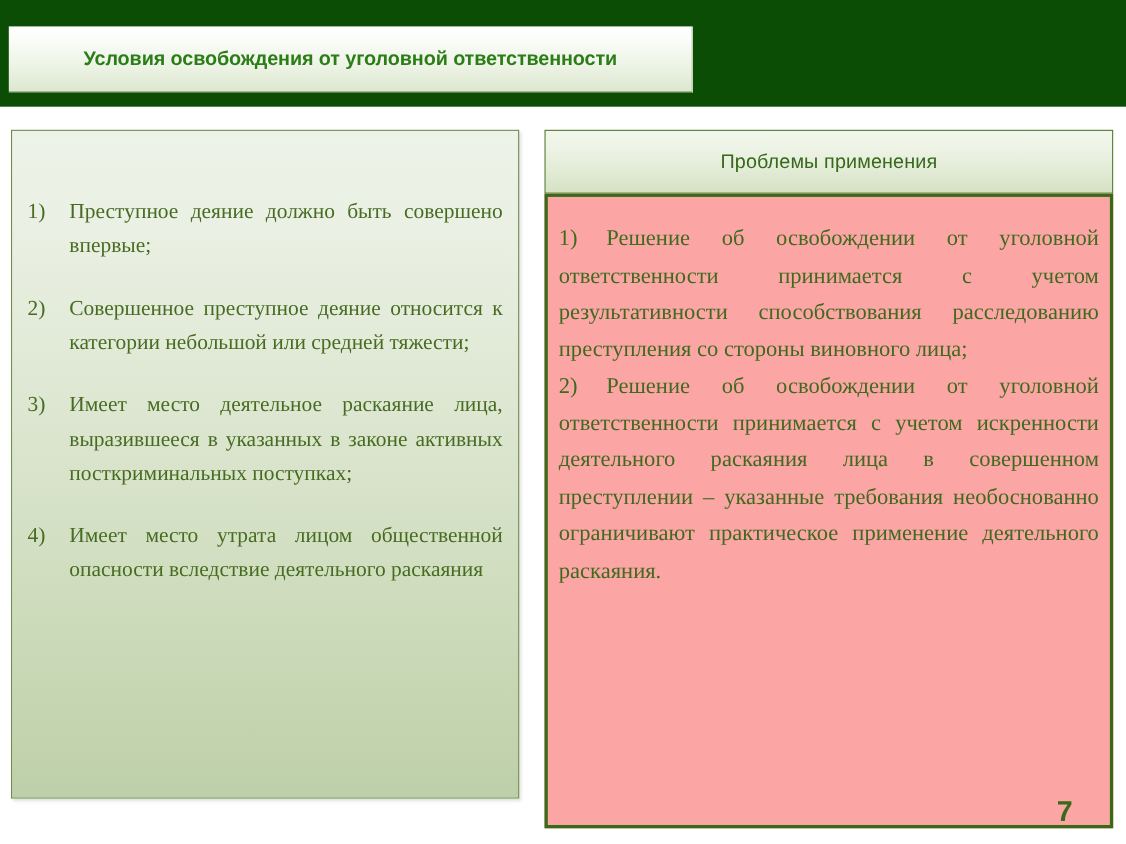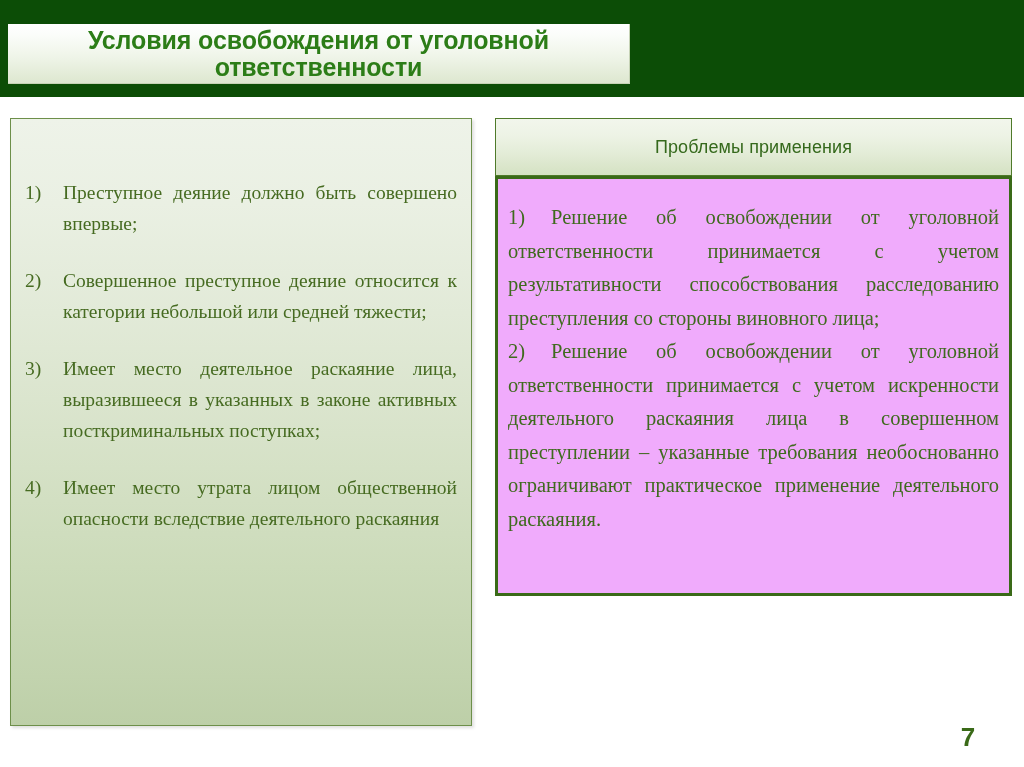--- a/index.html
+++ b/index.html
@@ -42,21 +42,21 @@
     border-bottom: 1px solid #c6d3b6;
     box-sizing: border-box;
     display: flex;
     align-items: center;
     justify-content: center;
   }
 
   #title-text {
     font-family: "Liberation Sans", "DejaVu Sans", sans-serif;
     font-weight: bold;
-    font-size: 25px;
+    font-size: 18px;
     line-height: 27px;
     color: #2c7d17;
     text-align: center;
     letter-spacing: -0.1px;
     padding: 0 10px;
   }
 
   
   #left-panel {
     position: absolute;
@@ -128,24 +128,24 @@
     font-size: 18px;
     color: #35691c;
     letter-spacing: 0.1px;
   }
 
   #right-content {
     position: absolute;
     left: 495px;
     top: 176px;
     width: 517px;
-    height: 420px;
+    height: 577px;
     box-sizing: border-box;
     border: 3px solid #3a6a18;
-    background: #f0abfc;
+    background: #fca5a5;
     padding: 22px 10px 8px 10px;
   }
 
   .right-item {
     color: #3f6a1e;
     font-size: 20.5px;
     line-height: 33.5px;
     text-align: justify;
     text-align-last: left;
     margin: 0;

